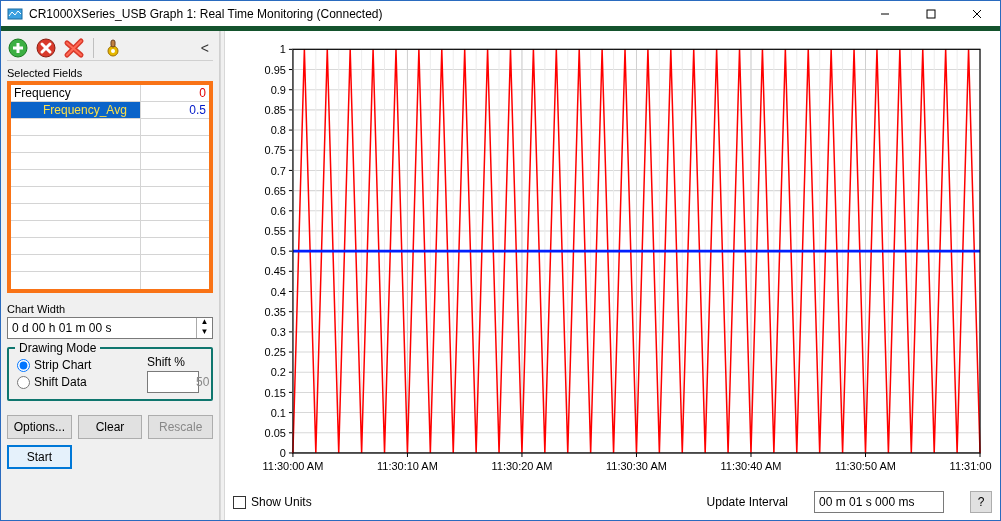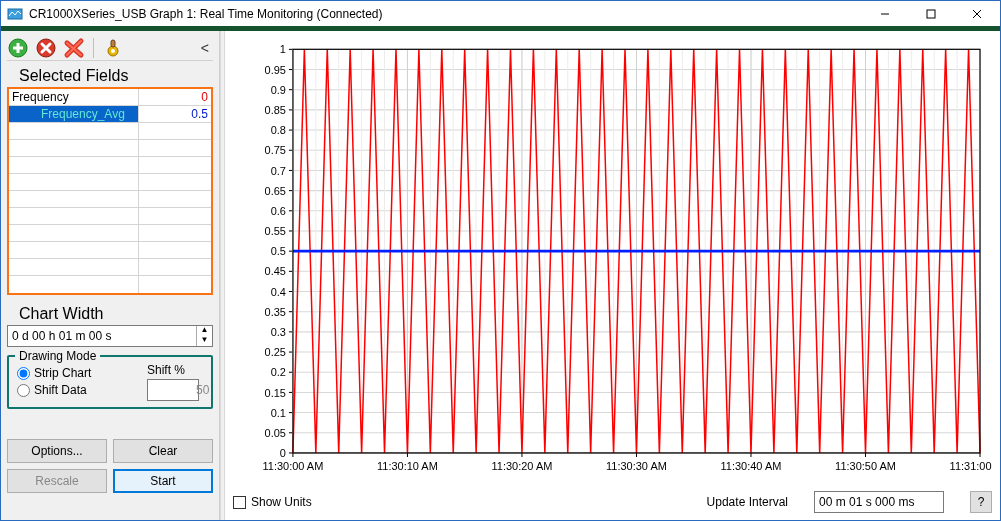--- a/index.html
+++ b/index.html
@@ -9,38 +9,38 @@
   .titlebar .app-icon { width: 16px; height: 16px; margin-right: 6px; }
   .titlebar .title { flex: 1; font-size: 12px; }
   .titlebar .win-controls { display: flex; height: 100%; }
   .titlebar .win-btn { width: 46px; height: 100%; display: flex; align-items: center; justify-content: center; font-size: 16px; color: #333; }
   .body { flex: 1; display: flex; min-height: 0; }
   .left-panel { width: 219px; background: #f0f0f0; border-right: 1px solid #d0d0d0; padding: 4px 6px 6px 6px; display: flex; flex-direction: column; }
   .toolbar { height: 26px; display: flex; align-items: center; gap: 6px; border-bottom: 1px solid #d0d0d0; margin-bottom: 4px; }
   .toolbar .divider { width: 1px; height: 20px; background: #c0c0c0; margin: 0 2px; }
   .toolbar .collapse { margin-left: auto; font-size: 14px; color: #333; padding: 0 4px; }
   .icon-btn { width: 22px; height: 22px; display: flex; align-items: center; justify-content: center; }
-  .section-label { font-size: 16px; margin: 2px 0 2px 12px; }
-  .fields-table { border: 2px solid #f97316; background: #fff; }
+  .section-label { font-size: 11px; margin: 2px 0 2px 0; }
+  .fields-table { border: 4px solid #f97316; background: #fff; }
   .fields-table .row { display: flex; height: 17px; border-bottom: 1px solid #d4d4d4; }
   .fields-table .row:last-child { border-bottom: none; }
   .fields-table .cell-name { width: 130px; padding: 1px 3px; border-right: 1px solid #d4d4d4; overflow: hidden; white-space: nowrap; }
   .fields-table .cell-val { flex: 1; padding: 1px 3px; text-align: right; }
-  .row.sel .cell-name { background: #0a63c9; color: #5eead4; padding-left: 32px; }
+  .row.sel .cell-name { background: #0a63c9; color: #fde047; padding-left: 32px; }
   .spinbox { display: flex; align-items: center; border: 1px solid #7a7a7a; background: #fff; height: 22px; }
   .spinbox input { border: none; outline: none; flex: 1; padding: 2px 4px; font-family: inherit; font-size: 12px; background: transparent; }
   .spinbox .spin { width: 16px; display: flex; flex-direction: column; }
   .spinbox .spin div { height: 10px; font-size: 8px; line-height: 8px; text-align: center; border-left: 1px solid #aaa; cursor: pointer; }
   .groupbox { border: 2px solid #0f766e; border-radius: 2px; margin-top: 8px; padding: 6px 6px 6px 8px; position: relative; }
   .groupbox .legend { position: absolute; top: -8px; left: 6px; background: #f0f0f0; padding: 0 4px; font-size: 12px; }
   .radio-row { display: flex; align-items: center; gap: 4px; margin: 3px 0; font-size: 12px; }
   .drawing-flex { display: flex; }
   .drawing-left { flex: 1; }
   .drawing-right { width: 58px; display: flex; flex-direction: column; align-items: flex-start; }
-  .btns-grid { display: grid; grid-template-columns: 1fr 1fr; gap: 6px; margin-top: 30px; }
+  .btns-grid { display: grid; grid-template-columns: 1fr 1fr 1fr; gap: 6px; margin-top: 14px; }
   .btn { height: 24px; border: 1px solid #adadad; background: #e1e1e1; display: flex; align-items: center; justify-content: center; font-size: 12px; }
   .btn.disabled { color: #888; }
   .btn.default { border: 2px solid #0078d7; background: #e5f1fb; }
   .splitter { width: 5px; background: #f0f0f0; border-right: 1px solid #d8d8d8; border-left: 1px solid #d8d8d8; cursor: col-resize; }
   .right-panel { flex: 1; display: flex; flex-direction: column; padding: 8px 8px 6px 8px; min-width: 0; }
   .chart-wrap { flex: 1; position: relative; }
   .chart-svg { width: 100%; height: 100%; }
   .bottom-bar { height: 30px; display: flex; align-items: center; gap: 26px; padding-top: 6px; }
   .checkbox { display: flex; align-items: center; gap: 5px; }
   .checkbox .box { width: 13px; height: 13px; border: 1px solid #333; background: #fff; }

